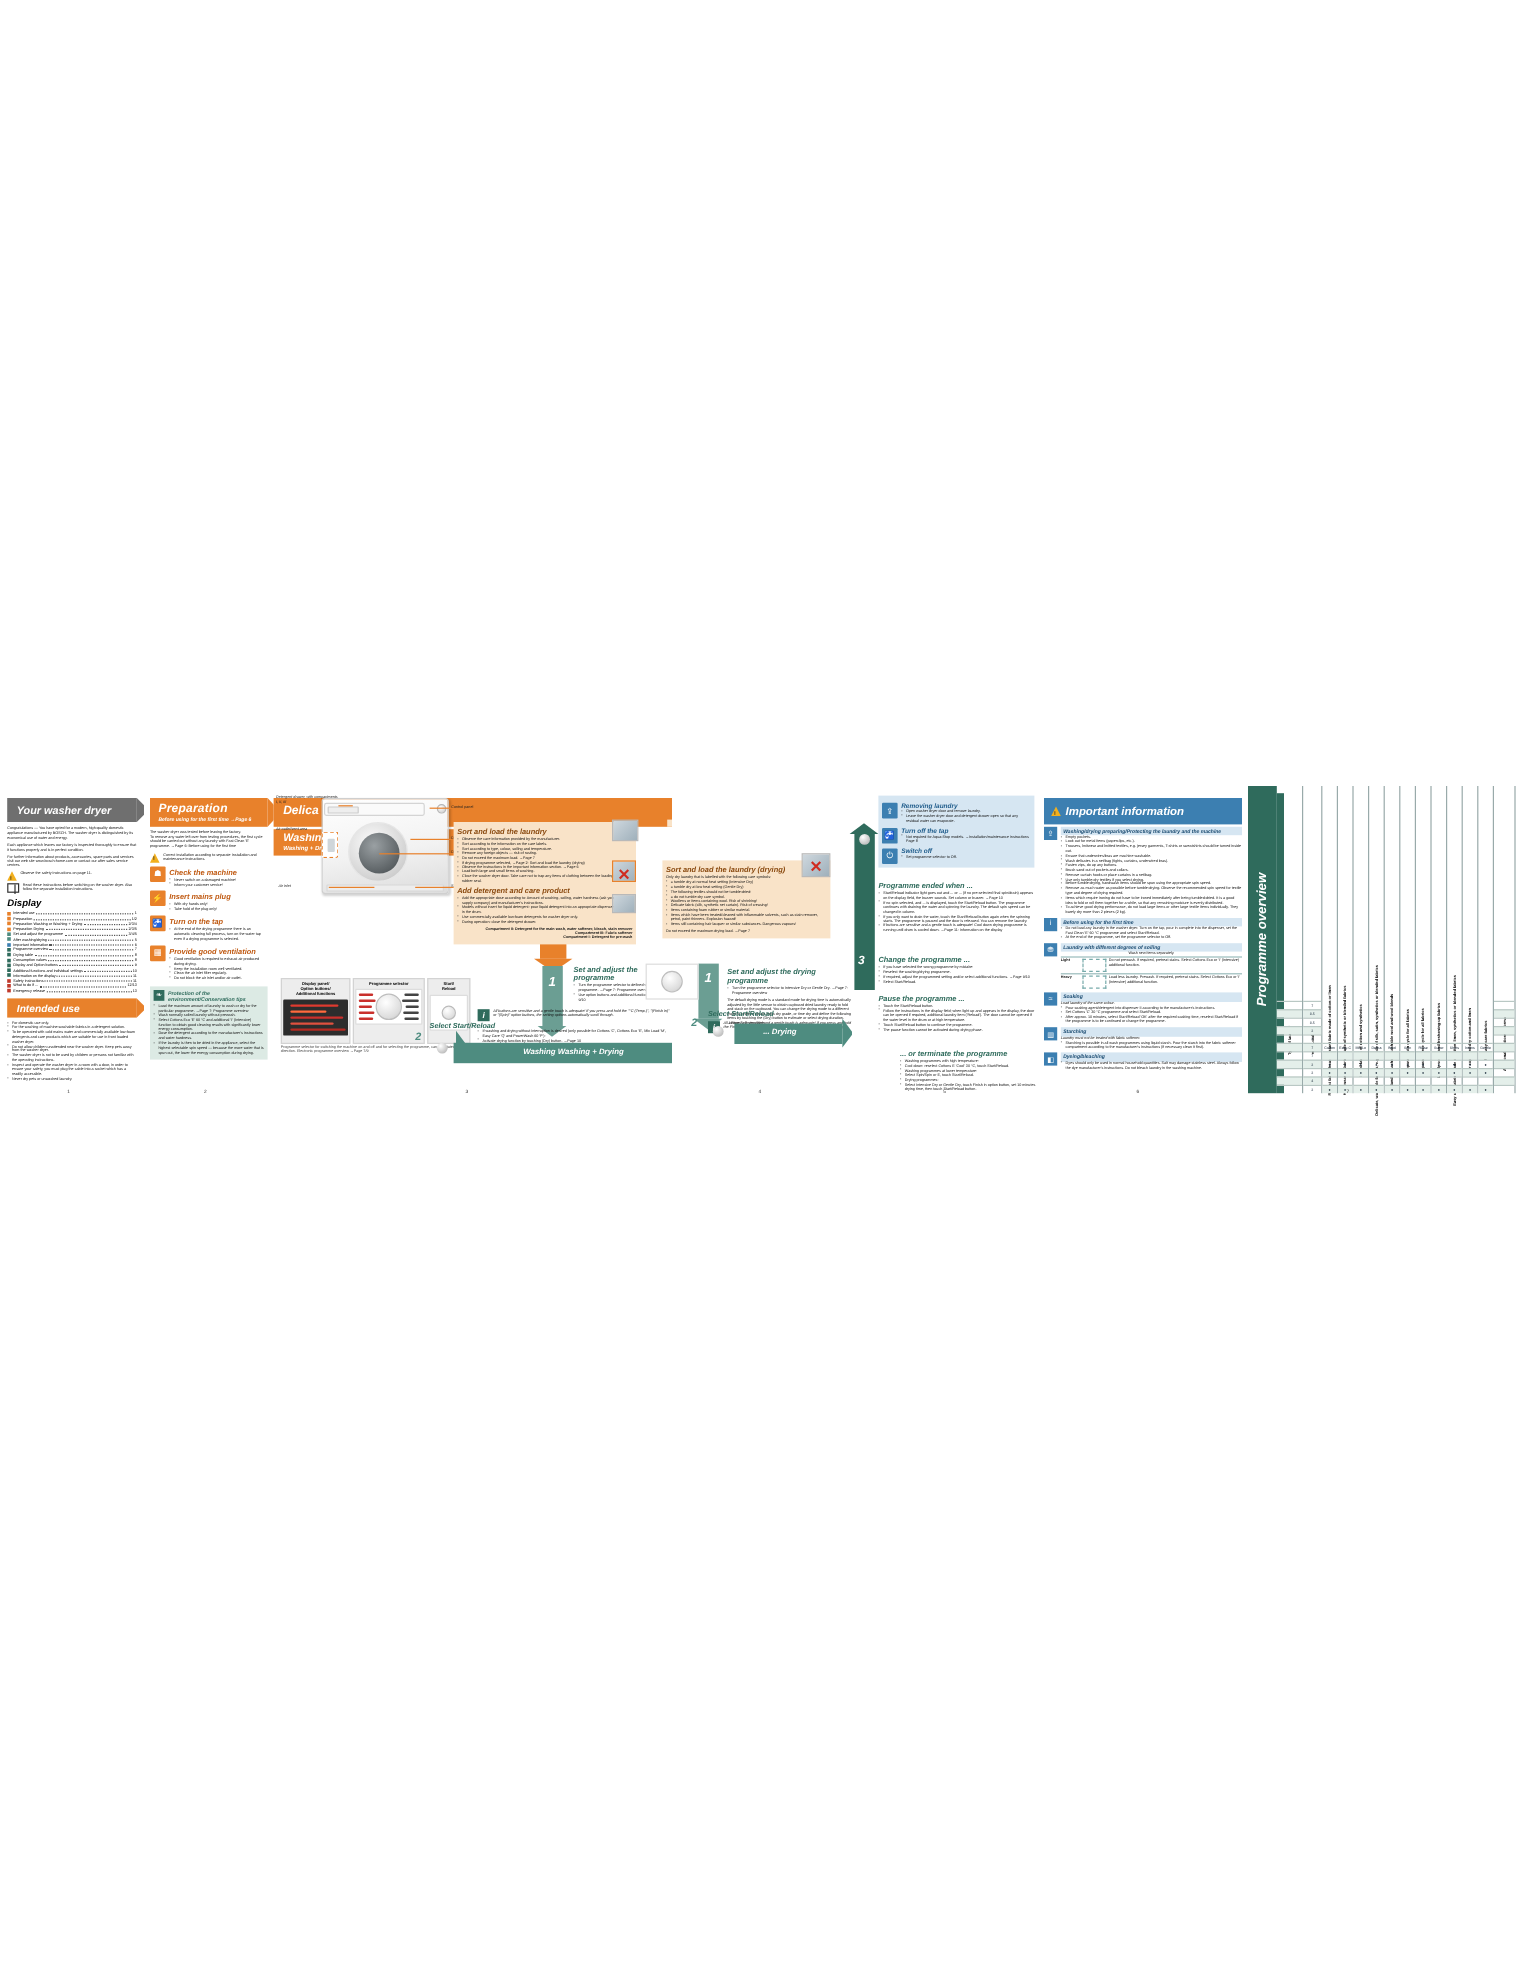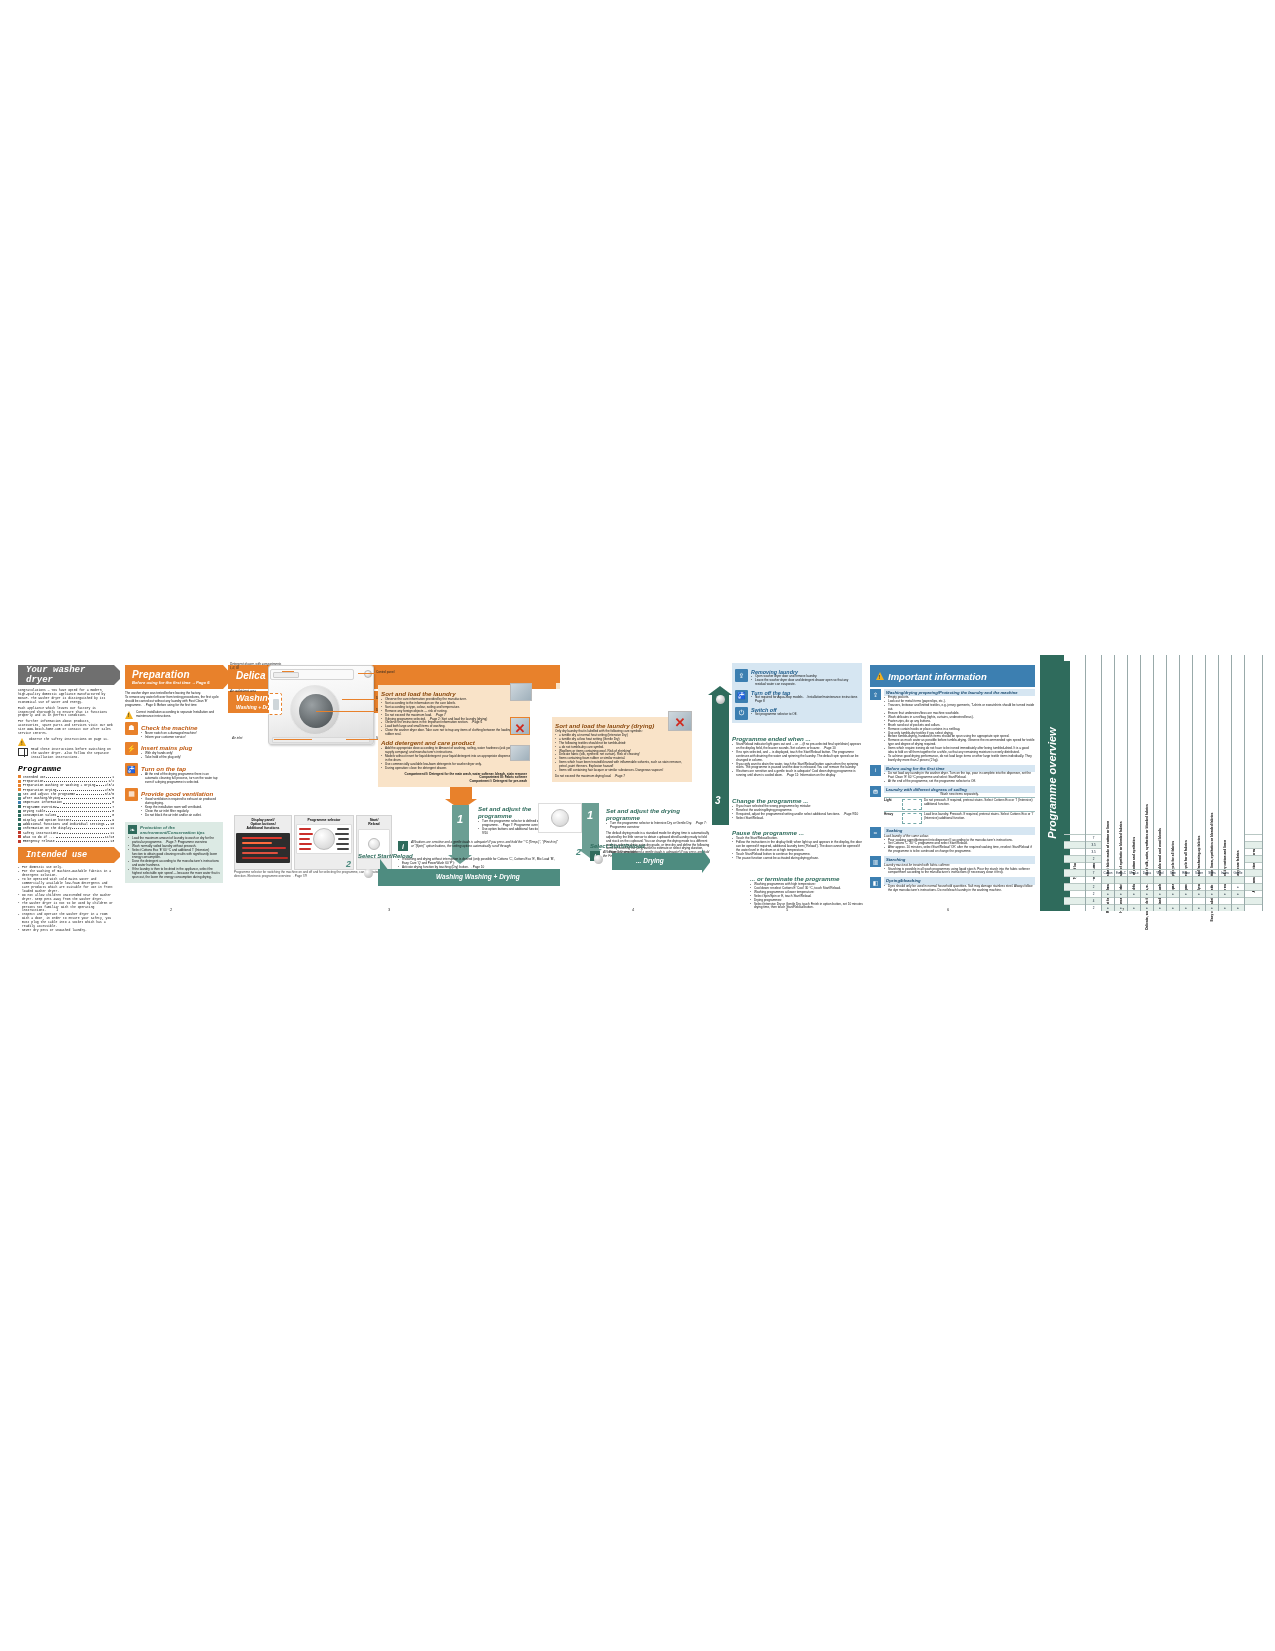--- a/index.html
+++ b/index.html
@@ -30,21 +30,21 @@
   }
 
   
   .sec-h{ font-style:italic; font-weight:bold; font-size:6.2px; line-height:7px; margin:2px 0 1px; }
   .blk{ font-size:3.1px; line-height:3.9px; color:#111; }
   .li{ position:relative; padding-left:4px; }
   .li:before{ content:"▪"; position:absolute; left:0; top:-0.5px; font-size:3px; color:#444;}
 
   
   #p1{ left:0; width:120px; padding:0; }
-  #p1 .top{ margin:10px 6px 0 18px;font-family:Liberation Mono, monospace; }
+  #p1 .top{ margin:10px 6px 0 6px; }
   .p1hdr{ background:#6f6f6f; color:#fff; height:20px; display:flex; align-items:center;
           padding-left:8px; position:relative; }
   .p1hdr .t1{ font-style:italic; font-weight:bold; font-size:9px; }
   .p1hdr:after{ content:""; position:absolute; right:-10px; top:0; width:0;height:0;
                 border-top:10px solid transparent;border-bottom:10px solid transparent;
                 border-left:10px solid #6f6f6f;}
   .intended{ background:#E8812B; color:#fff; height:16px; display:flex; align-items:center;
              padding-left:8px; position:relative; margin-top:4px;}
   .intended .t1{ font-style:italic;font-weight:bold;font-size:8.5px;}
   .intended:after{ content:""; position:absolute; right:-8px; top:0; width:0;height:0;
@@ -186,21 +186,21 @@
 
       <div class="warnbox">
         <div class="tri"></div>
         <div class="blk">Observe the safety instructions on page 11.</div>
       </div>
       <div class="warnbox">
         <div class="bookicon"></div>
         <div class="blk">Read these instructions before switching on the washer dryer. Also follow the separate installation instructions.</div>
       </div>
 
-      <div class="contents-title">Programme</div>
+      <div class="contents-title">Display</div>
       <ul class="toc" id="toc">
           <li>
             <span class="sq" style="background:#E8812B"></span>
             <span class="nm">Intended use</span>
             <span class="dots"></span>
             <span class="pg">1</span>
           </li>
           <li>
             <span class="sq" style="background:#E8812B"></span>
             <span class="nm">Preparation</span>

